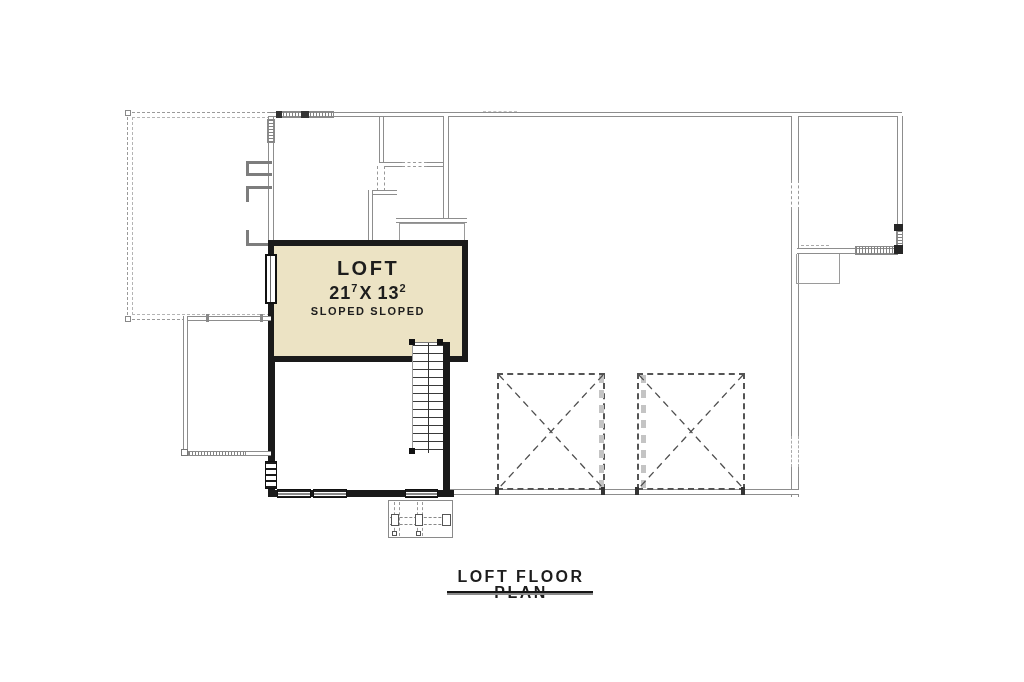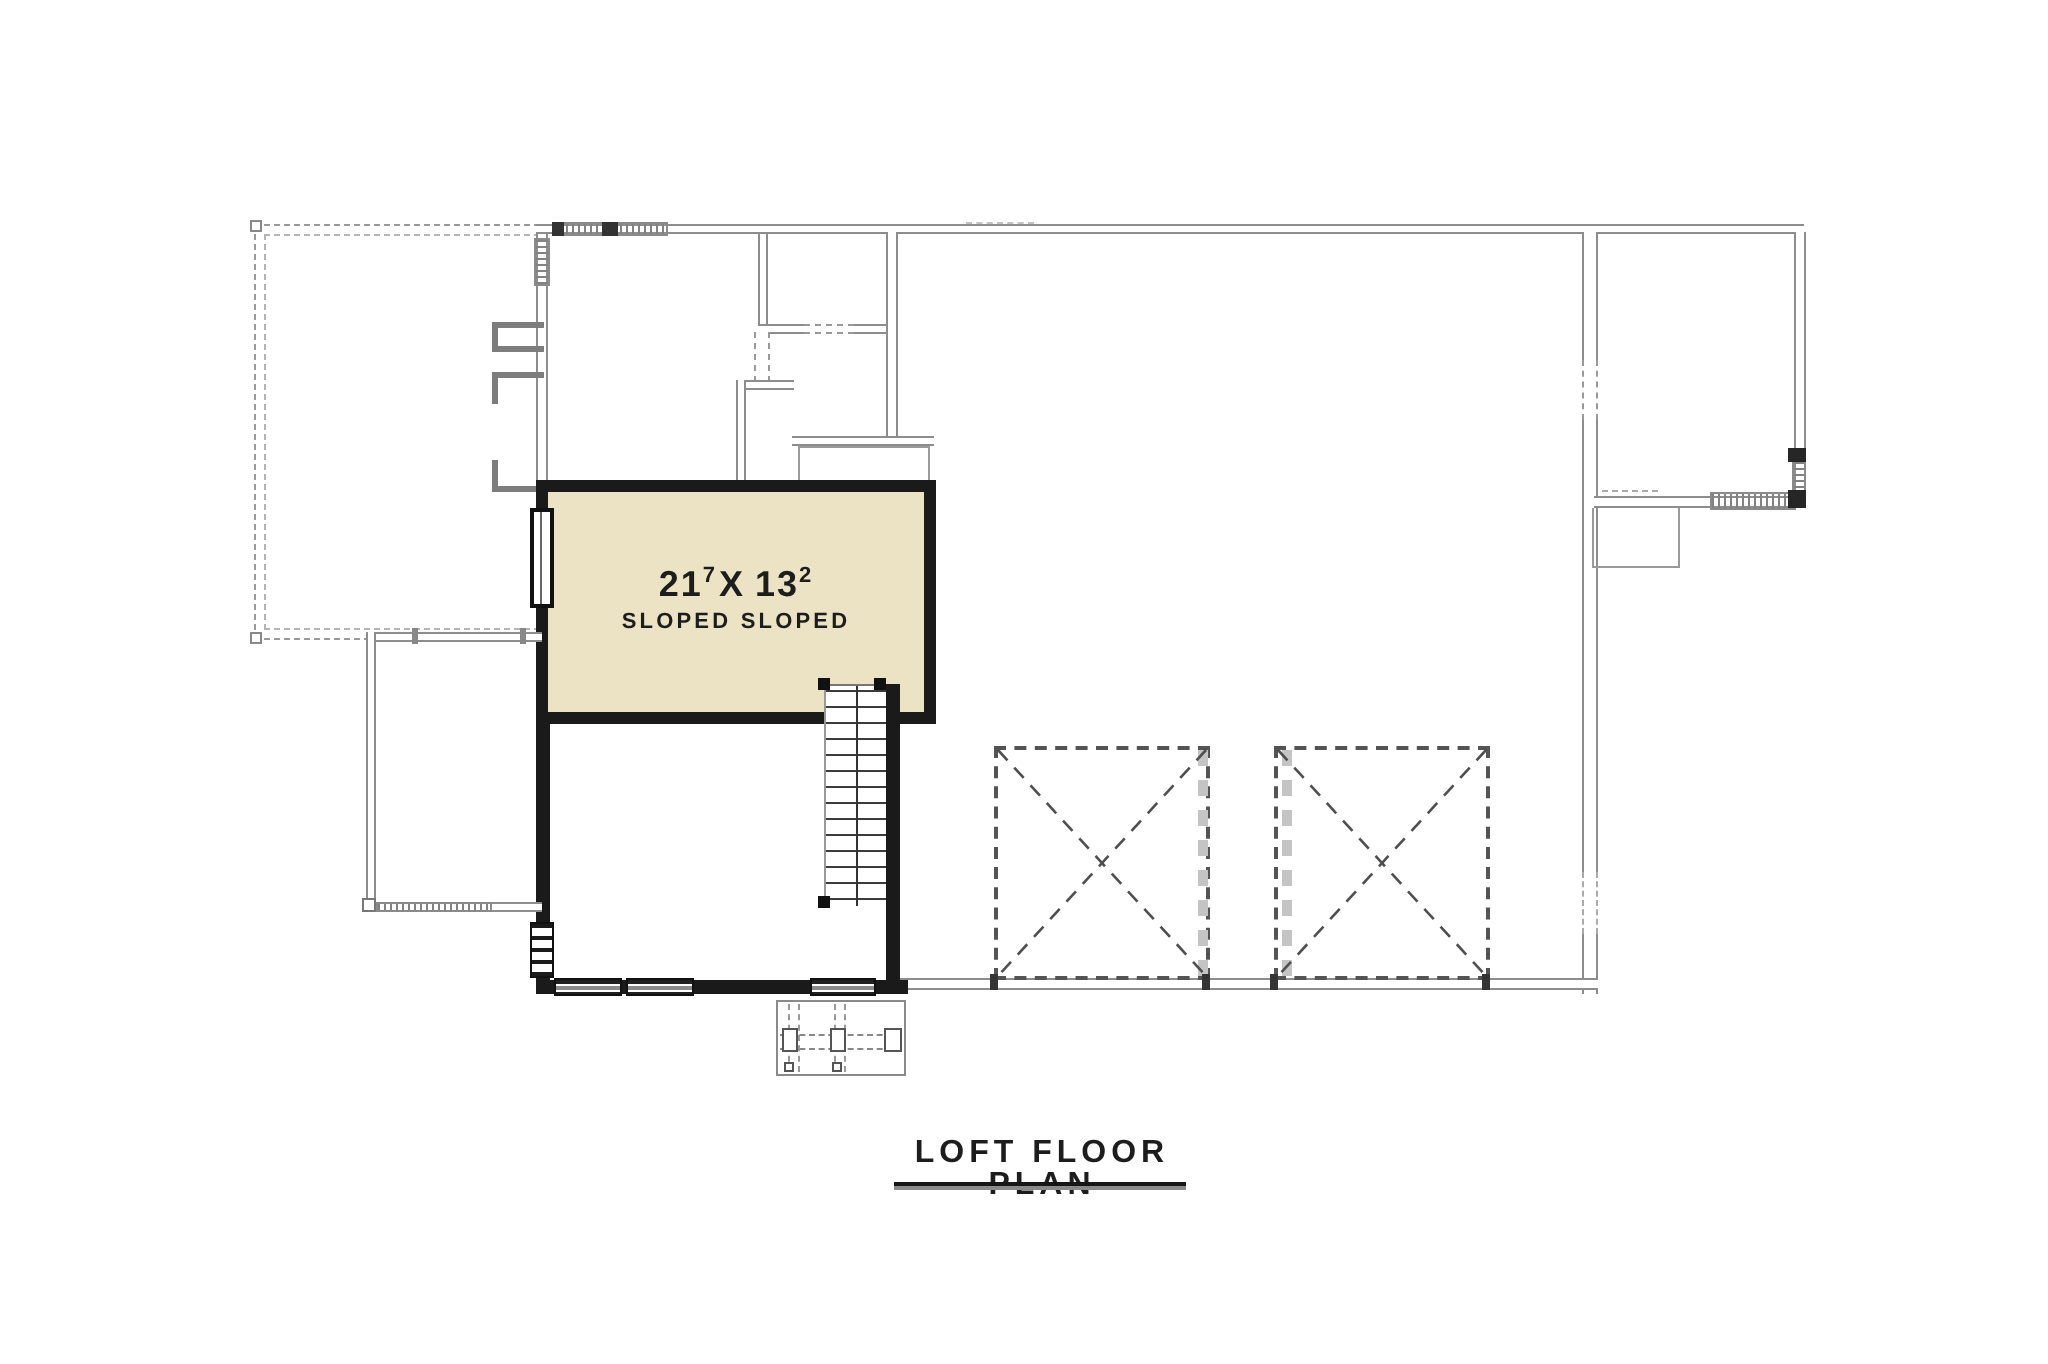--- a/index.html
+++ b/index.html
@@ -82,20 +82,21 @@
   <div class="abs" style="left:741px;top:487px;width:4px;height:8px;background:#333;"></div>
 
   <svg class="abs" style="left:0;top:0;" width="1024" height="682" viewBox="0 0 1024 682">
     <line x1="499" y1="375" x2="603" y2="488" stroke="#4f4f4f" stroke-width="1.3" stroke-dasharray="7,5"></line>
     <line x1="603" y1="375" x2="499" y2="488" stroke="#4f4f4f" stroke-width="1.3" stroke-dasharray="7,5"></line>
     <line x1="639" y1="375" x2="743" y2="488" stroke="#4f4f4f" stroke-width="1.3" stroke-dasharray="7,5"></line>
     <line x1="743" y1="375" x2="639" y2="488" stroke="#4f4f4f" stroke-width="1.3" stroke-dasharray="7,5"></line>
   </svg>
 
   <div class="abs" style="left:268px;top:240px;width:200px;height:122px;background:var(--beige);border:6px solid var(--k);"></div>
+  <div class="abs txt loft-label" style="left:283px;top:258px;width:170px;height:22px;">LOFT</div>
   <div class="abs txt loft-dims" style="left:283px;top:283px;width:170px;height:20px;">
     <span>21</span><span class="sup">7</span><span class="sep">X</span><span>13</span><span class="sup">2</span>
   </div>
   <div class="abs txt loft-note" style="left:283px;top:306px;width:170px;height:13px;">SLOPED SLOPED</div>
 
   <div class="abs" style="left:412px;top:342px;width:31px;height:111px;background:#fff;border-left:1px solid #999;border-top:1px solid #777;"></div>
   <div class="abs" style="left:413px;top:345px;width:30px;height:105px;background:repeating-linear-gradient(to bottom,#3a3a3a 0 1px,transparent 1px 8px);"></div>
   <div class="abs" style="left:428px;top:343px;width:1px;height:110px;background:#333;"></div>
   <div class="abs blk" style="left:443px;top:342px;width:7px;height:155px;"></div>
   <div class="abs" style="left:409px;top:339px;width:6px;height:6px;background:#111;"></div>

